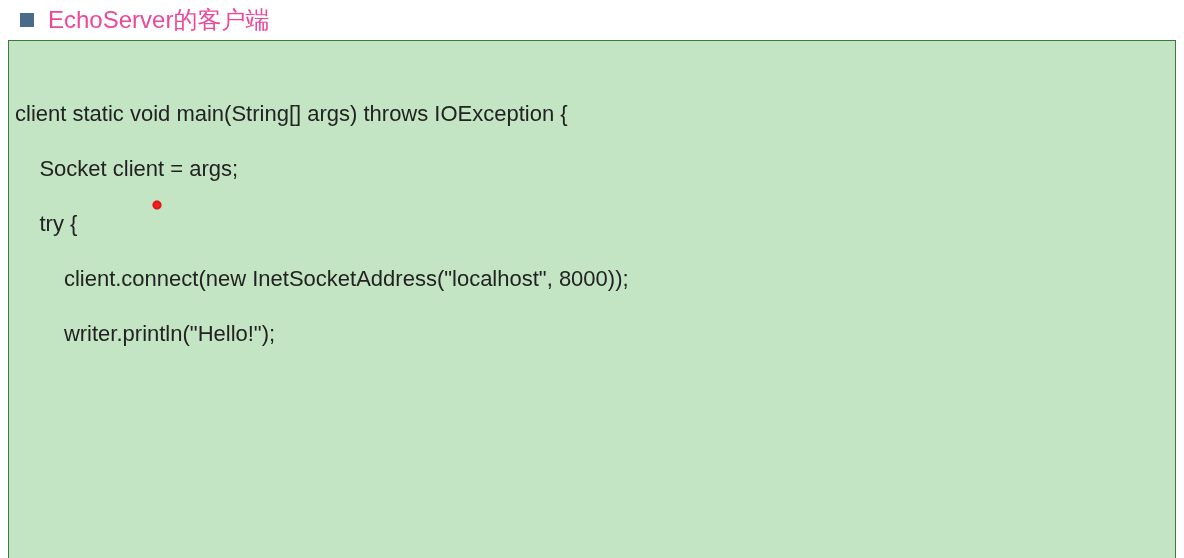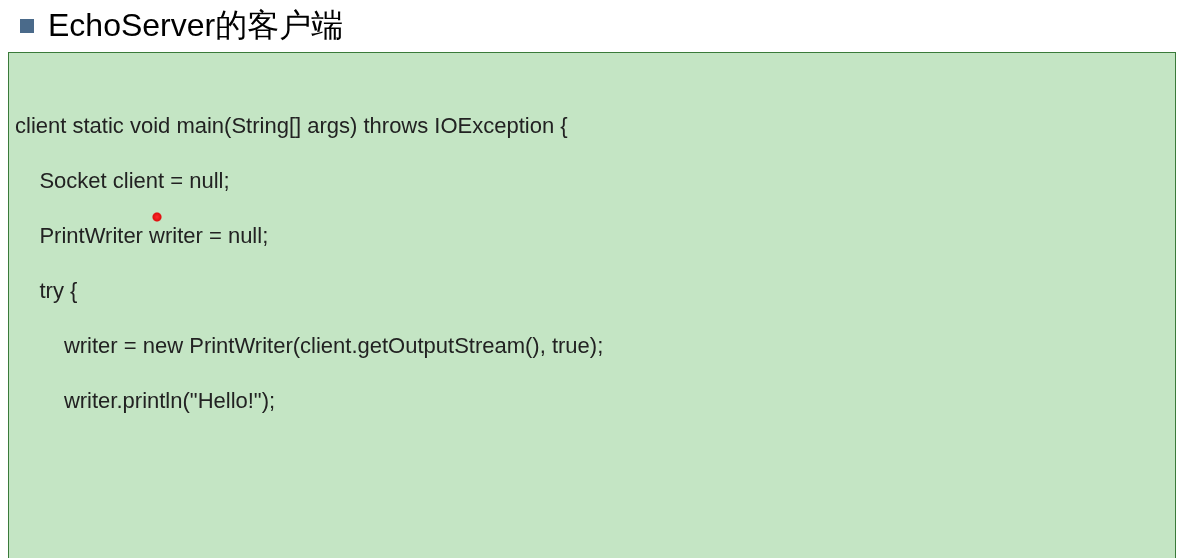--- a/index.html
+++ b/index.html
@@ -20,22 +20,22 @@
       padding-left: 12px;
     }
     .bullet-square {
       width: 14px;
       height: 14px;
       background: #4a6a8a;
       margin-right: 14px;
       flex-shrink: 0;
     }
     .heading-text {
-      font-size: 32px;
-      color: #000000;
+      font-size: 24px;
+      color: #ec4899;
       font-weight: 400;
     }
     .code-block {
       border: 1px solid #3a7a3a;
       background: #c4e5c4;
       padding: 4px 6px 8px 6px;
       font-family: "Segoe UI", Arial, sans-serif;
       font-size: 22px;
       line-height: 1.25;
       color: #222;
@@ -60,24 +60,23 @@
 <body>
 
 <div class="heading-row">
   <span class="bullet-square"></span>
   <span class="heading-text">EchoServer的客户端</span>
 </div>
 
 <div class="code-block">
 <span class="laser-dot"></span>
 <div class="code-line">client static void main(String[] args) throws IOException {</div>
-<div class="code-line">    Socket client = null;</div>
-<div class="code-line">    PrintWriter writer = null;</div>
+<div class="code-line">    Socket client = args;</div>
 <div class="code-line">    try {</div>
-<div class="code-line">        writer = new PrintWriter(client.getOutputStream(), true);</div>
+<div class="code-line">        client.connect(new InetSocketAddress("localhost", 8000));</div>
 <div class="code-line">        writer.println("Hello!");</div>
 
 <div class="code-line"></div>
 
 
 
 
 
 
 

